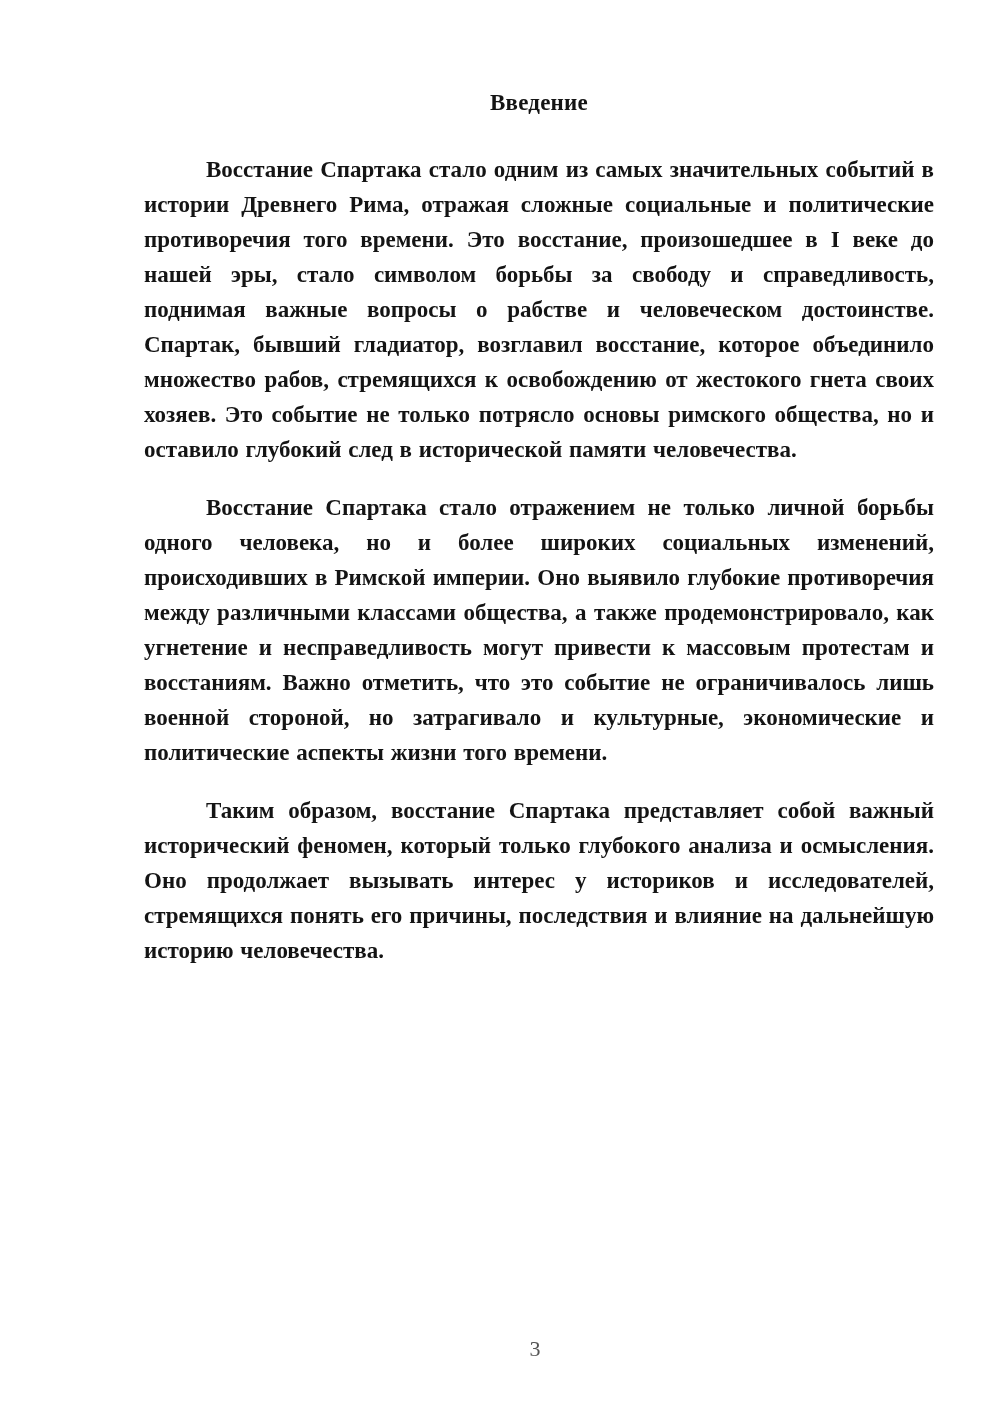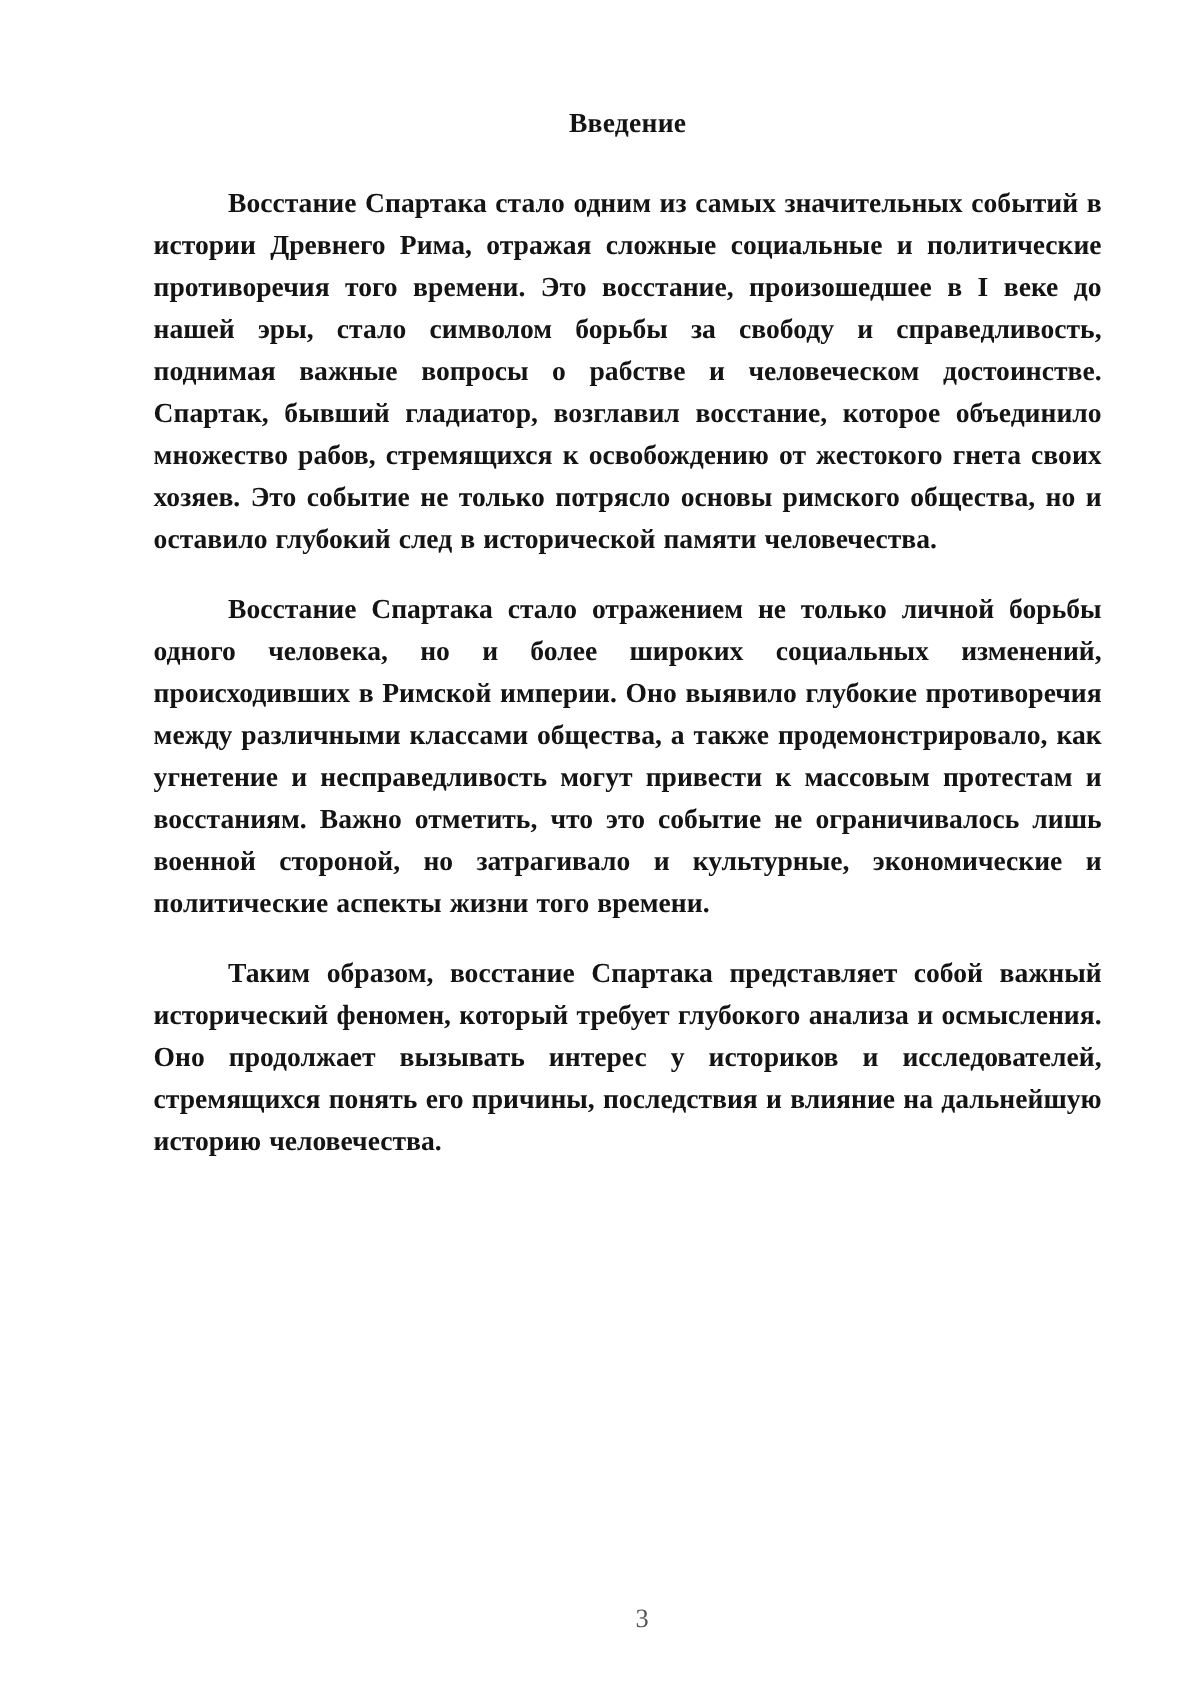--- a/index.html
+++ b/index.html
@@ -17,21 +17,21 @@
   .page {
     position: relative;
     width: 1000px;
     height: 1414px;
     background: #ffffff;
     box-sizing: border-box;
   }
   .content {
     position: absolute;
     top: 90px;
-    left: 128px;
+    left: 144px;
     width: 790px;
   }
   .doc-title {
     font-size: 23px;
     font-weight: bold;
     text-align: center;
     margin: 0 0 36px 0;
     letter-spacing: 0.2px;
   }
   .para {
@@ -62,19 +62,19 @@
 <body>
 
 <div class="page">
   <div class="content">
     <h1 class="doc-title">Введение</h1>
 
     <p class="para">Восстание Спартака стало одним из самых значительных событий в истории Древнего Рима, отражая сложные социальные и политические противоречия того времени. Это восстание, произошедшее в I веке до нашей эры, стало символом борьбы за свободу и справедливость, поднимая важные вопросы о рабстве и человеческом достоинстве. Спартак, бывший гладиатор, возглавил восстание, которое объединило множество рабов, стремящихся к освобождению от жестокого гнета своих хозяев. Это событие не только потрясло основы римского общества, но и оставило глубокий след в исторической памяти человечества.</p>
 
     <p class="para">Восстание Спартака стало отражением не только личной борьбы одного человека, но и более широких социальных изменений, происходивших в Римской империи. Оно выявило глубокие противоречия между различными классами общества, а также продемонстрировало, как угнетение и несправедливость могут привести к массовым протестам и восстаниям. Важно отметить, что это событие не ограничивалось лишь военной стороной, но затрагивало и культурные, экономические и политические аспекты жизни того времени.</p>
 
-    <p class="para">Таким образом, восстание Спартака представляет собой важный исторический феномен, который требует глубокого анализа и осмысления. Оно продолжает вызывать интерес у историков и исследователей, стремящихся понять его причины, последствия и влияние на дальнейшую историю человечества.</p>
+    <p class="para">Таким образом, восстание Спартака представляет собой важный исторический феномен, который только глубокого анализа и осмысления. Оно продолжает вызывать интерес у историков и исследователей, стремящихся понять его причины, последствия и влияние на дальнейшую историю человечества.</p>
   </div>
 
   <div class="page-footer">
     <span class="page-number">3</span>
   </div>
 </div>
 
 </body></html>

